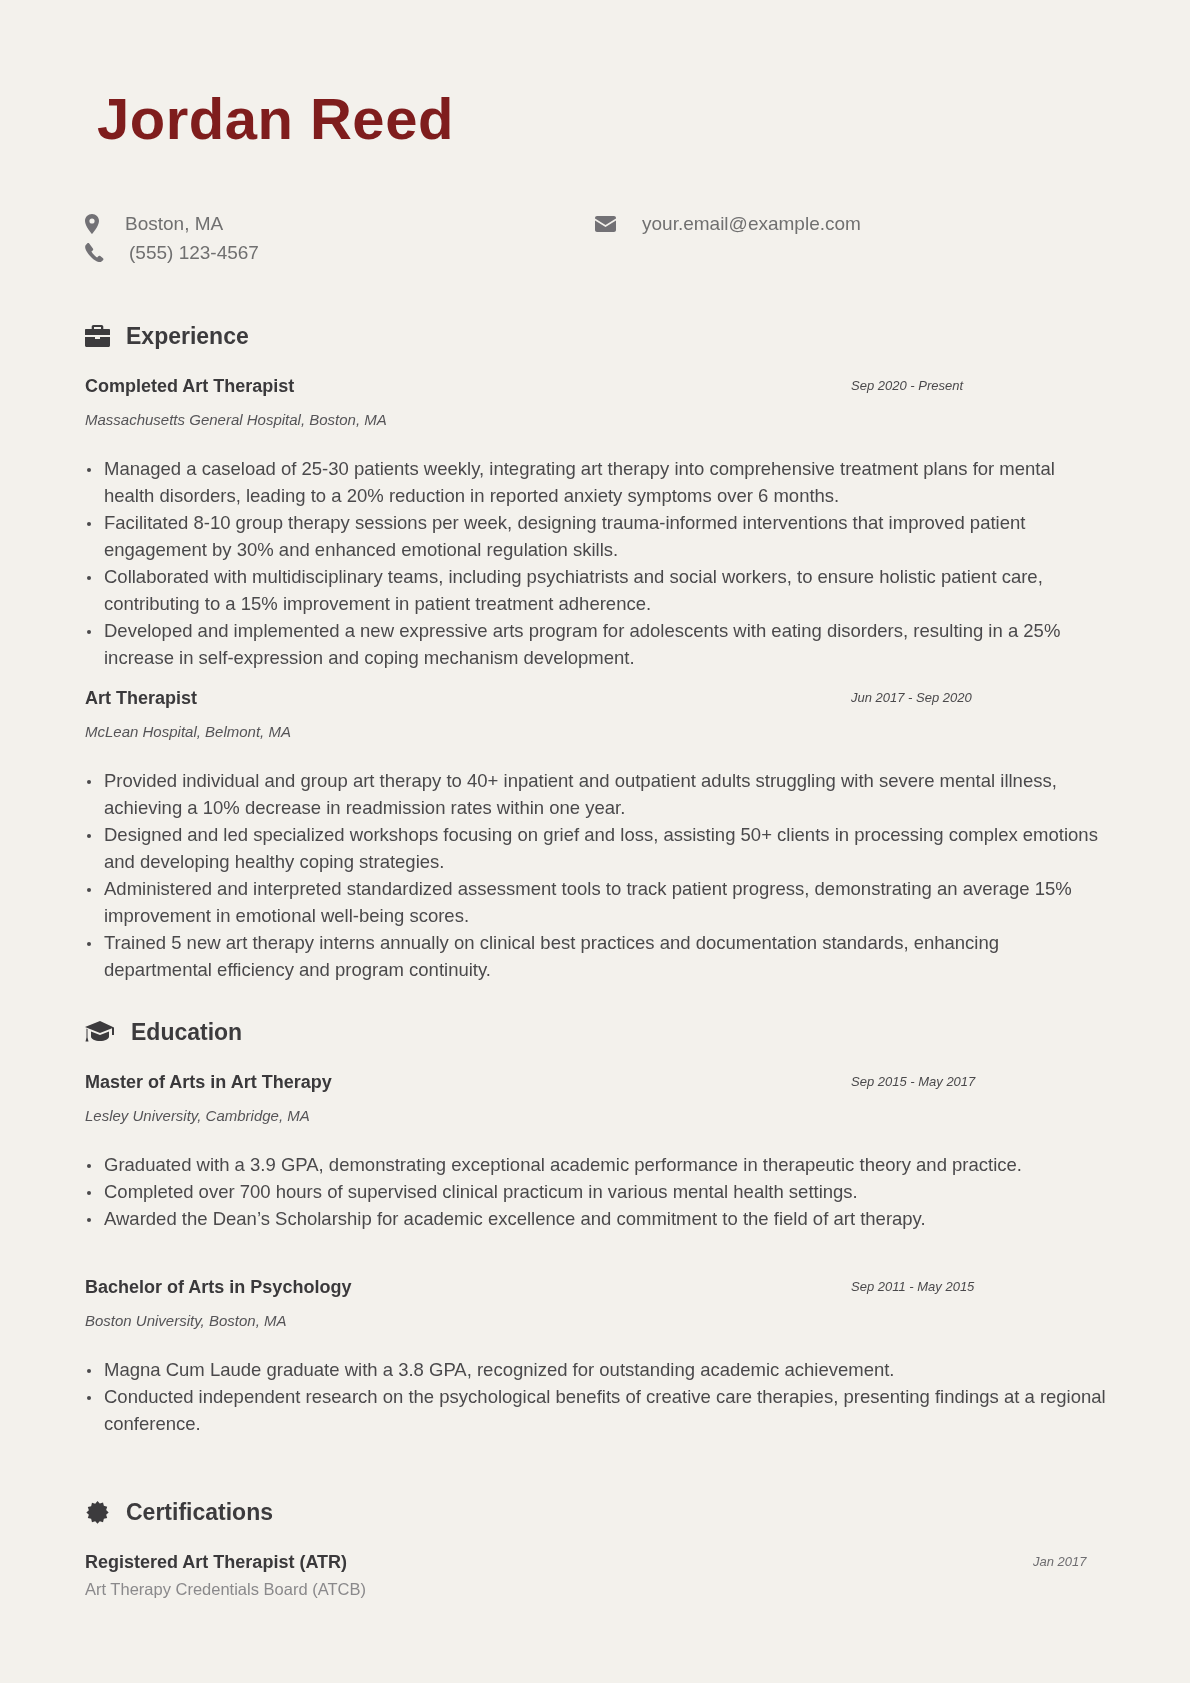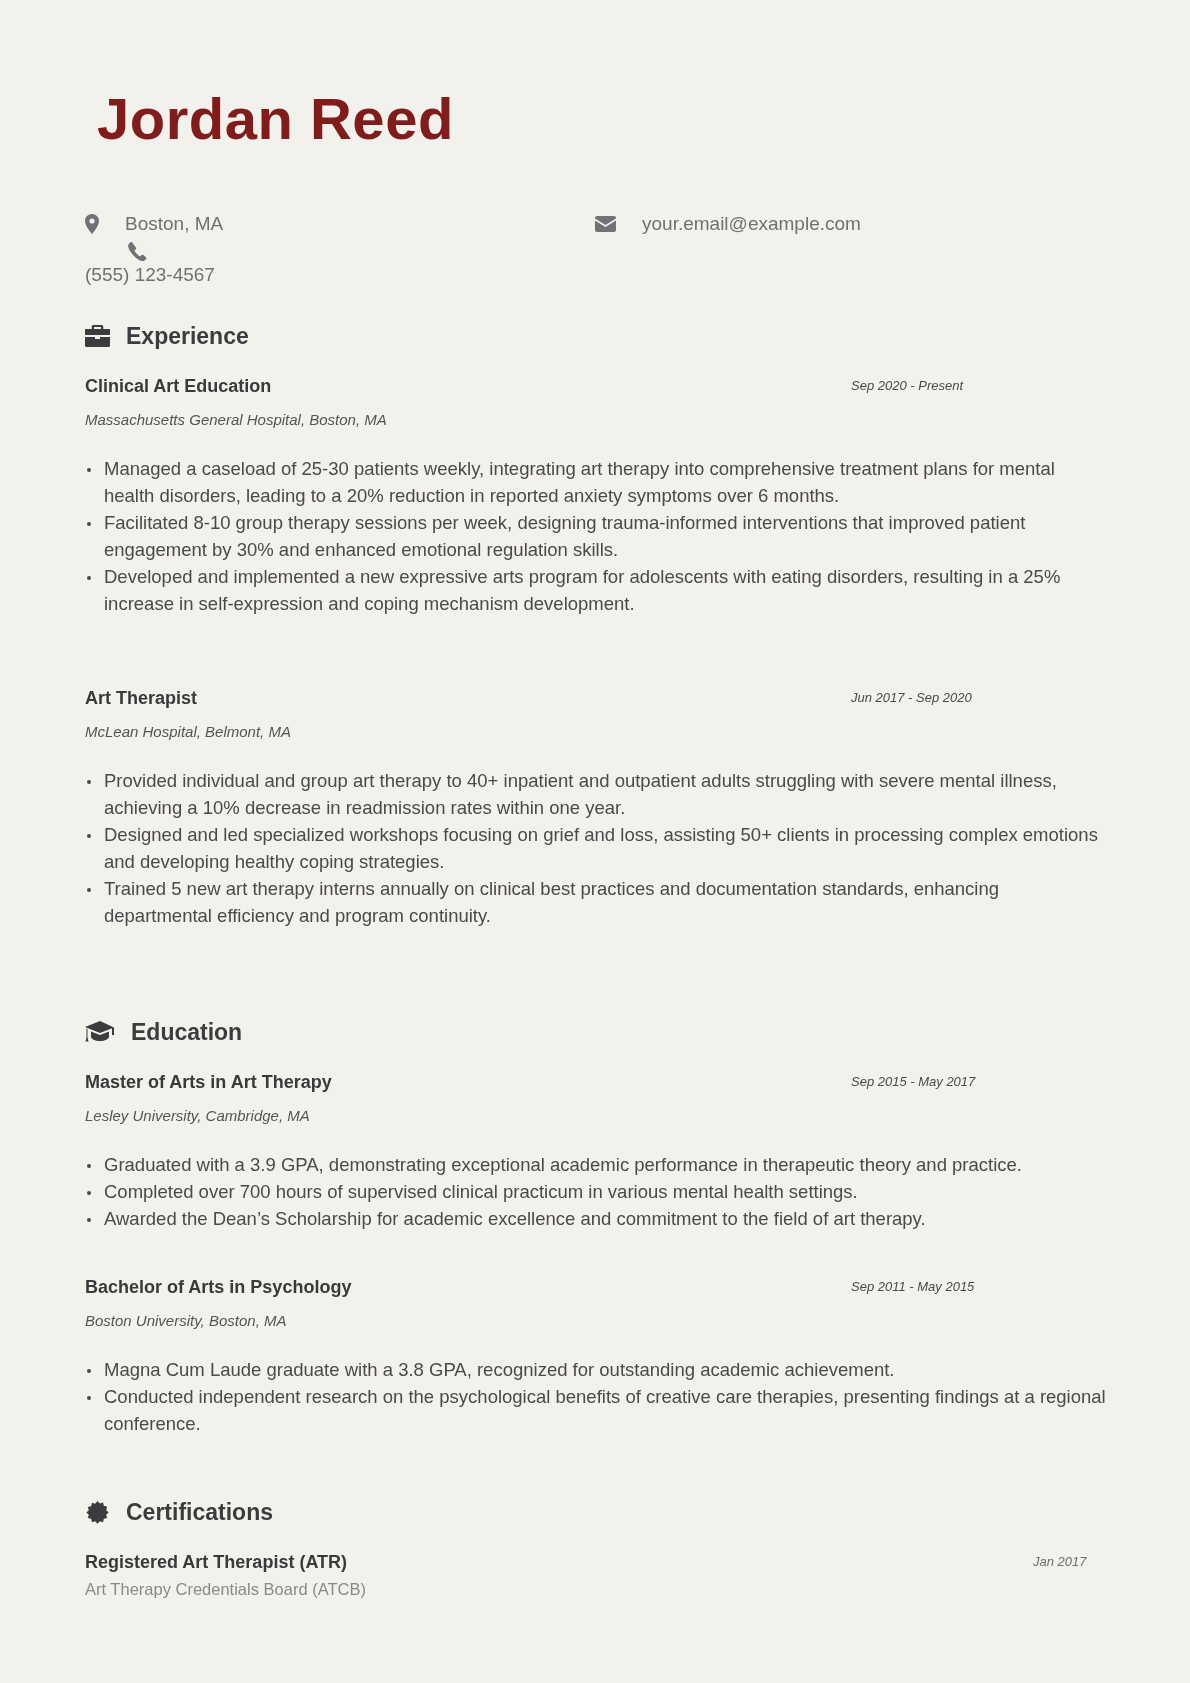--- a/index.html
+++ b/index.html
@@ -43,21 +43,21 @@
     .contact .ic {
       width: 20px;
       height: 22px;
       display: inline-flex;
       align-items: center;
       justify-content: flex-start;
       margin-right: 20px;
     }
     .contact .ic svg { fill: #727175; }
     .c-location { left: 0; top: 212px; }
-    .c-phone { left: 0; top: 241px; flex-direction: column; }
+    .c-phone { left: 0; top: 241px; }
     .c-phone .ic { margin-right: 24px; }
     .c-email { left: 510px; top: 212px; }
     .c-email .ic { margin-right: 25px; width: 22px; }
 
     .section-title {
       position: absolute;
       left: 0;
       display: flex;
       align-items: center;
       font-size: 23px;
@@ -166,35 +166,37 @@
   <div class="section-title" style="top:322px;justify-content:space-between;">
     <span class="ic">
       <svg width="25" height="22" viewBox="0 0 25 22">
           <path d="M8.5 0h8c1 0 1.8 0.8 1.8 1.8V4H24c0.6 0 1 0.4 1 1v5H0V5c0-0.6 0.4-1 1-1h5.7V1.8C6.7 0.8 7.5 0 8.5 0zm0.5 2v2h7V2H9z"></path>
           <path d="M0 12h10v2h5v-2h10v8.5c0 0.8-0.7 1.5-1.5 1.5h-22C0.7 22 0 21.3 0 20.5V12z"></path>
         </svg>
     </span>
     <span>Experience</span>
   </div>
 
-  <div class="entry-title" style="top:375px;">Clinical Art Education</div>
+  <div class="entry-title" style="top:375px;">Completed Art Therapist</div>
   <div class="entry-date" style="top:375px; left:766px;">Sep 2020 - Present</div>
   <div class="entry-sub" style="top:408px;">Massachusetts General Hospital, Boston, MA</div>
   <ul class="bullets" style="top:455px;">
     <li>Managed a caseload of 25-30 patients weekly, integrating art therapy into comprehensive treatment plans for mental health disorders, leading to a 20% reduction in reported anxiety symptoms over 6 months.</li>
     <li>Facilitated 8-10 group therapy sessions per week, designing trauma-informed interventions that improved patient engagement by 30% and enhanced emotional regulation skills.</li>
+    <li>Collaborated with multidisciplinary teams, including psychiatrists and social workers, to ensure holistic patient care, contributing to a 15% improvement in patient treatment adherence.</li>
     <li>Developed and implemented a new expressive arts program for adolescents with eating disorders, resulting in a 25% increase in self-expression and coping mechanism development.</li>
   </ul>
 
   <div class="entry-title" style="top:687px;">Art Therapist</div>
   <div class="entry-date" style="top:687px; left:766px;">Jun 2017 - Sep 2020</div>
   <div class="entry-sub" style="top:720px;">McLean Hospital, Belmont, MA</div>
   <ul class="bullets" style="top:767px;">
     <li>Provided individual and group art therapy to 40+ inpatient and outpatient adults struggling with severe mental illness, achieving a 10% decrease in readmission rates within one year.</li>
     <li>Designed and led specialized workshops focusing on grief and loss, assisting 50+ clients in processing complex emotions and developing healthy coping strategies.</li>
+    <li>Administered and interpreted standardized assessment tools to track patient progress, demonstrating an average 15% improvement in emotional well-being scores.</li>
     <li>Trained 5 new art therapy interns annually on clinical best practices and documentation standards, enhancing departmental efficiency and program continuity.</li>
   </ul>
 
   <div class="section-title" style="top:1018px;">
     <span class="ic">
       <svg width="30" height="22" viewBox="0 0 30 22">
           <path d="M15 0L0 6l15 6 12-4.8V14h2V6.4L15 0z"></path>
           <path d="M6 10.5v5c0 2.6 4 4.5 9 4.5s9-1.9 9-4.5v-5l-9 3.6-9-3.6z"></path>
           <path d="M1.5 7.5v9l-1 4h3l-1-4v-8.6z"></path>
         </svg>

